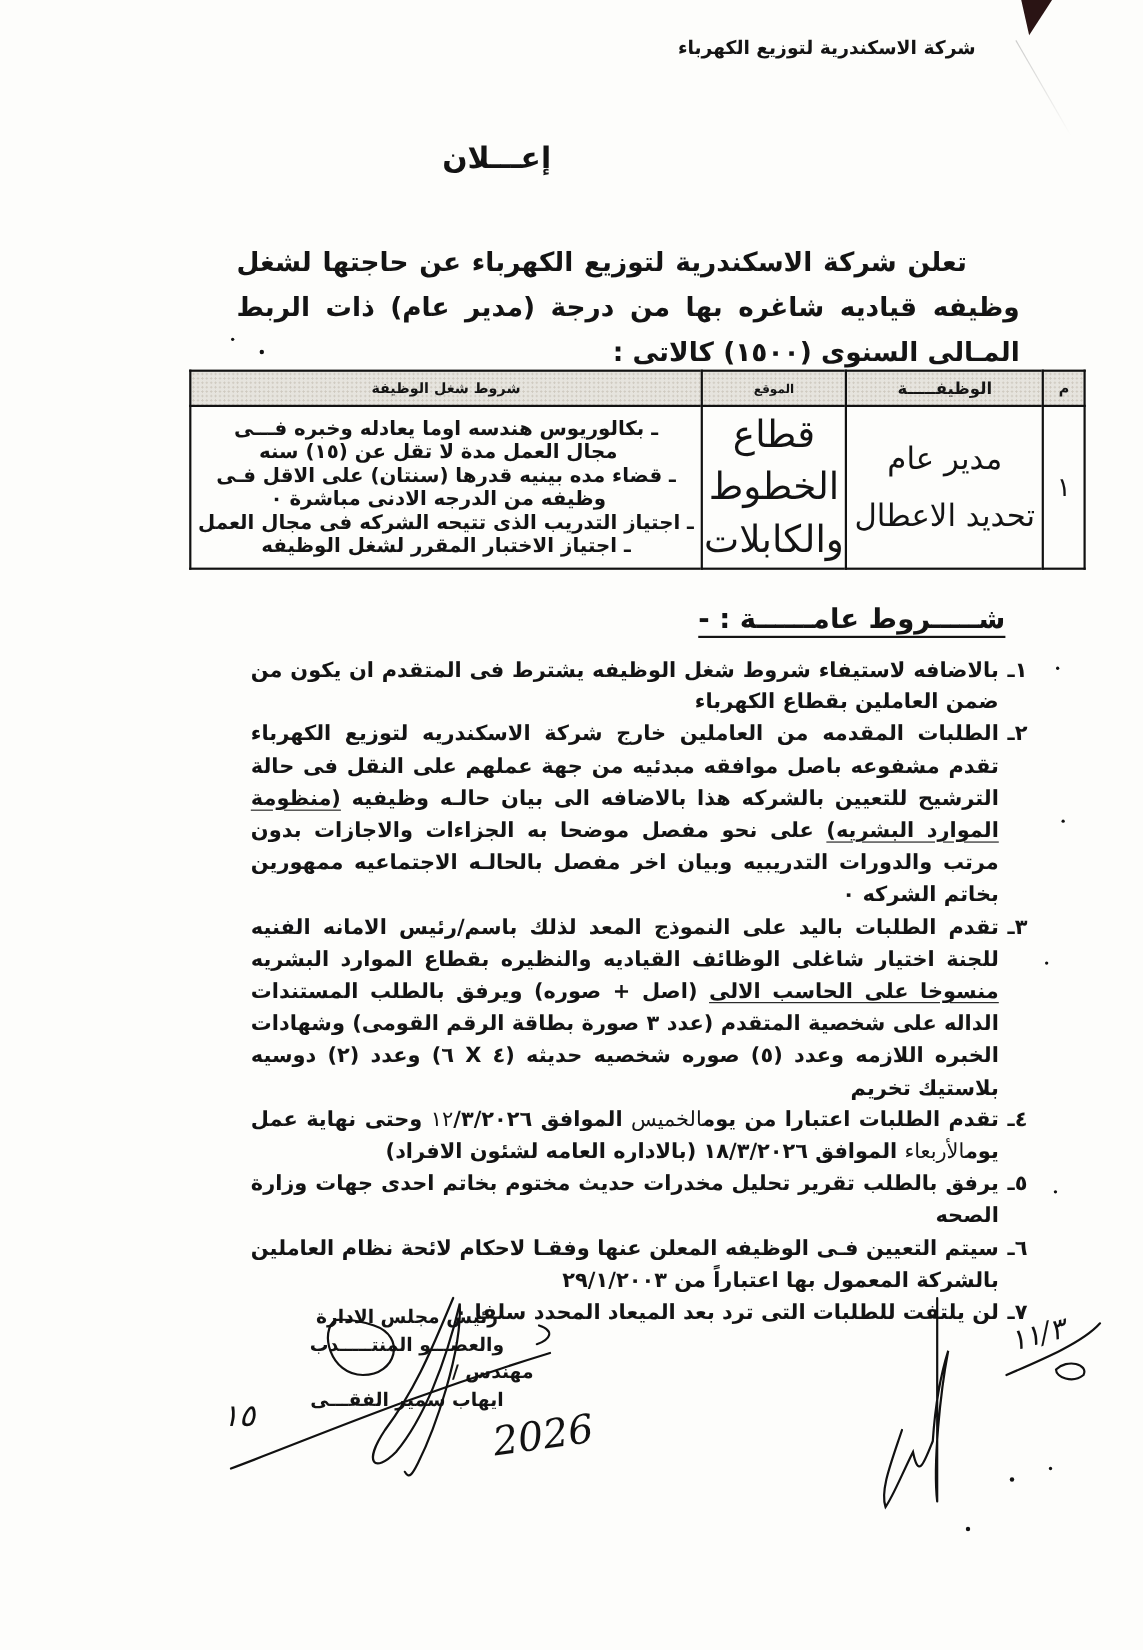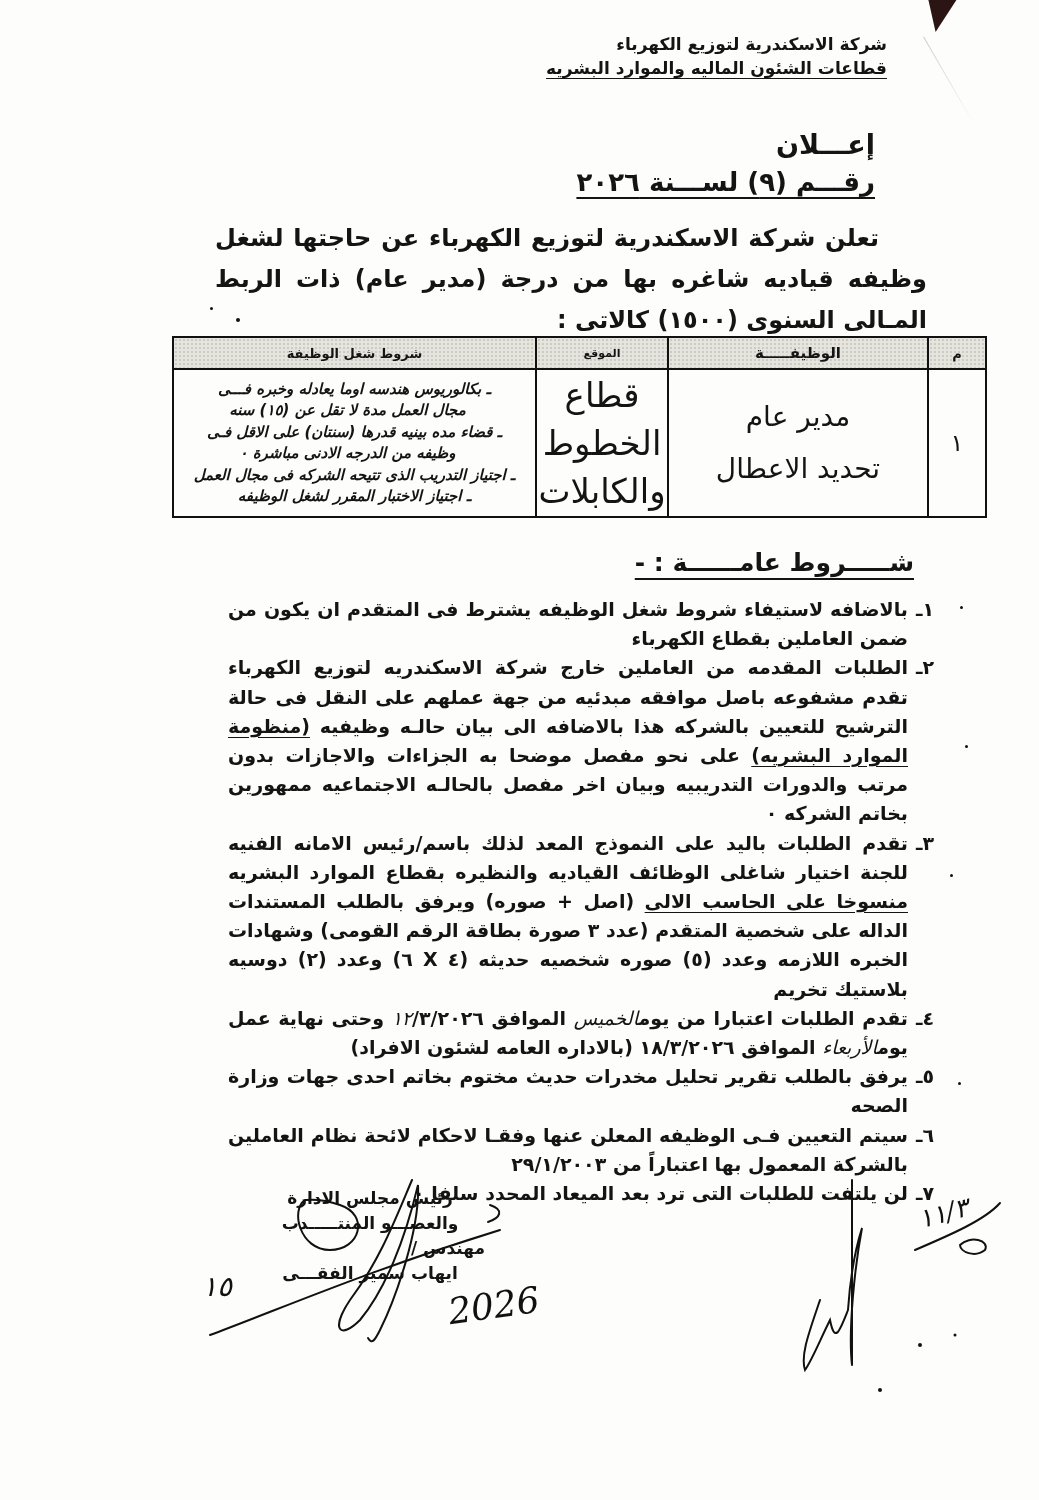--- a/index.html
+++ b/index.html
@@ -15,71 +15,69 @@
     position:absolute; top:0; left:925px; width:0; height:0;
     border-left:14px solid transparent; border-right:14px solid transparent;
     border-top:32px solid #2a1414; transform:skewX(-12deg);
   }
   .scan-line {
     position:absolute; top:30px; left:948px; width:1px; height:100px;
     background:linear-gradient(#9a9a9a,transparent); transform:rotate(-30deg); opacity:.5;
   }
   .header { top:32px; right:152px; text-align:right; font-weight:bold; font-size:17px; line-height:24px; }
   .header .sub { text-decoration:underline; text-underline-offset:4px; }
-  .title-block { top:126px; left:0; width:843px; font-weight:bold;margin-left:32px; }
+  .title-block { top:126px; left:0; width:843px; text-align:center; font-weight:bold; }
   .title-block .t1 { font-size:27px; line-height:38px; margin-left:60px; }
   .title-block .t2 { font-size:26px; line-height:36px; text-decoration:underline; text-decoration-thickness:2px; text-underline-offset:6px; margin-left:60px; }
   .intro { top:218px; left:215px; width:712px; font-size:24px; font-weight:bold; line-height:41px; text-align:justify; text-align-last:right; }
   .intro .indent { display:inline-block; width:48px; }
   .dot { position:absolute; width:4px; height:4px; background:#111; border-radius:50%; }
 
   table.jobs {
     position:absolute; top:336px; left:172px; width:815px;
     border-collapse:collapse; direction:rtl; font-weight:bold;
   }
   table.jobs th, table.jobs td { border:2px solid #111; }
   table.jobs th {
     height:28px; font-size:13px; font-weight:bold; text-align:center;
     background:#e6e4de; background-image:radial-gradient(#cfcac0 1px, transparent 1px); background-size:4px 4px;
   }
   table.jobs td { vertical-align:middle; text-align:center; }
   .col-num { width:54px; font-size:24px; font-weight:normal; }
   .col-job { width:256px; font-size:28px; line-height:52px; font-weight:normal; }
   .col-loc { width:128px; font-size:34px; line-height:48px; font-weight:normal; }
-  .col-req { text-align:left; font-size:15px; line-height:21.5px; padding:3px 6px;font-style:italic; }
+  .col-req { text-align:left; font-size:18px; line-height:21.5px; padding:3px 6px; }
   .req-line { display:block; white-space:nowrap; }
   .req-line.cont { padding-right:14px; }
 
   .gen-title { top:548px; right:125px; font-size:25px; font-weight:bold; text-decoration:underline; text-underline-offset:7px; }
   .conds { top:595px; left:228px; width:706px; font-size:19px; font-weight:bold; line-height:29.2px; }
   .cond { display:flex; align-items:flex-start; }
   .cond .num { flex:0 0 26px; }
   .cond .txt { flex:1; text-align:justify; text-align-last:right; }
   .u { text-decoration:underline; text-underline-offset:4px; }
-  .hw { font-family:"DejaVu Serif", serif; font-style:italic; font-weight:normal;margin-top:36px; }
+  .hw { font-family:"DejaVu Serif", serif; font-weight:normal;margin-top:36px; }
 
   .sign-block { top:1186px; left:255px; width:230px; text-align:center; font-size:17px; font-weight:bold; line-height:25px; }
   .sign-block .l3 { text-align:right; padding-right:0; }
   .hw-num { font-family:"DejaVu Serif", serif; font-style:italic; color:#111; }
   svg.sig { position:absolute; overflow:visible; }
 </style>
 </head>
 <body>
 
 <div class="corner-mark"></div>
 <div class="scan-line"></div>
 
 <div class="abs header rtl">
   <div>شركة الاسكندرية لتوزيع الكهرباء</div>
-  <div class="sub">قطاعات الشئون الماليه والموارد البشريه</div>
 </div>
 
 <div class="abs title-block rtl">
   <div class="t1">إعـــلان</div>
-  <div class="t2">رقـــم (٩) لســـنة ٢٠٢٦</div>
 </div>
 
 <div class="abs intro rtl">
   <span class="indent"></span><span>تعلن  شركة الاسكندرية لتوزيع الكهرباء عن حاجتها لشغل وظيفه قياديه شاغره بها من درجة (مدير عام) ذات الربط المـالى السنوى (١٥٠٠) كالاتى :</span>
 </div>
 <div class="dot" style="top:307px;left:210px;width:3px;height:3px;"></div>
 <div class="dot" style="top:318px;left:236px;"></div>
 
 <table class="jobs">
   <thead>

